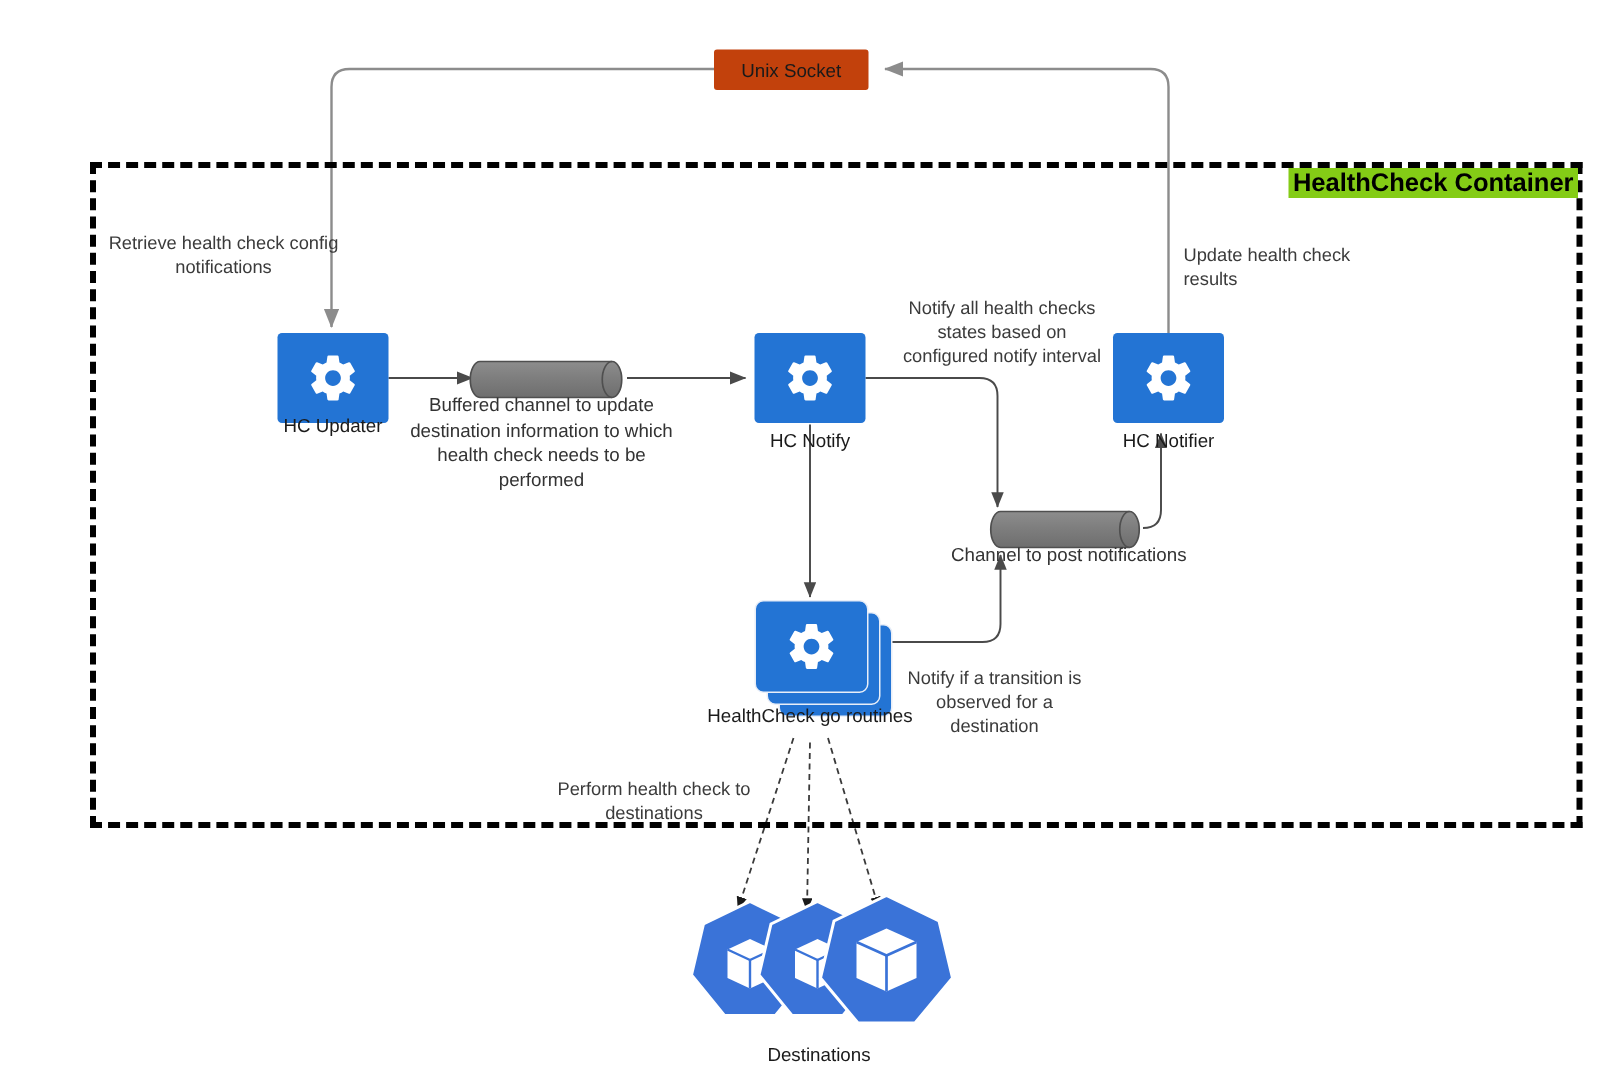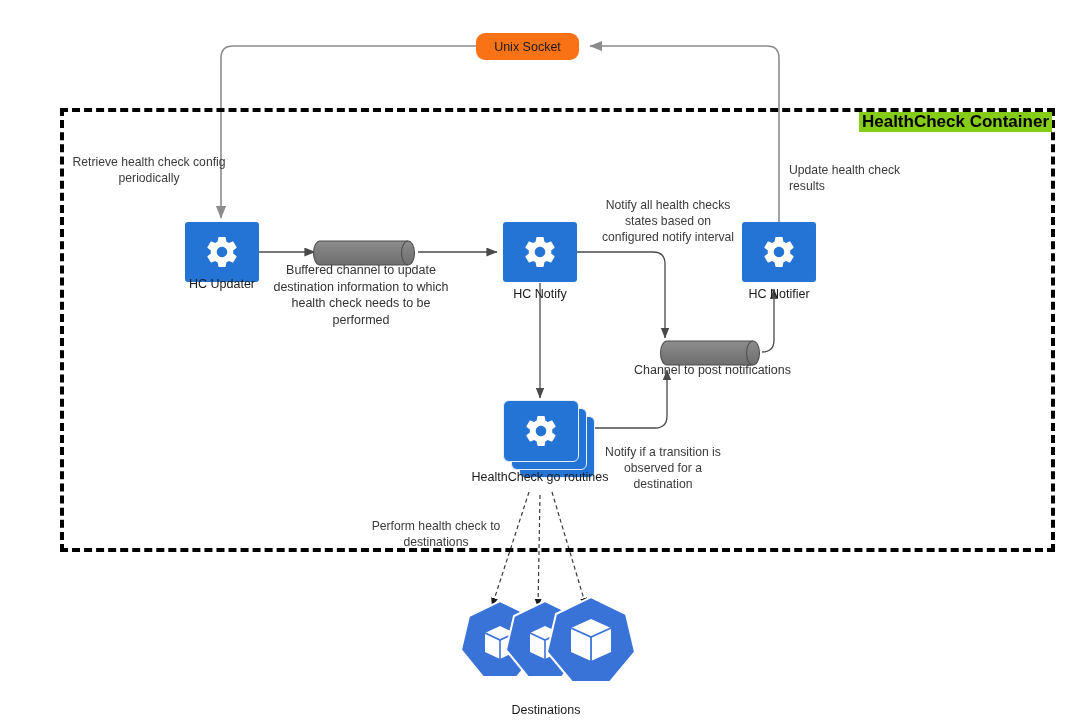--- a/index.html
+++ b/index.html
@@ -64,22 +64,22 @@
   .stack-card.c2 { left: 8px;  top: 8px; }
   .stack-card.c1 {
     left: 0px; top: 0px;
     display: flex;
     align-items: center;
     justify-content: center;
   }
   
   .pill {
     position: absolute;
-    background: #f97316;
-    border-radius: 9px;
+    background: #c2410c;
+    border-radius: 2px;
     display: flex;
     align-items: center;
     justify-content: center;
     font-size: 12.5px;
     color: #1a1a1a;
   }
   .channel-label {
     position: absolute;
     width: 190px;
     text-align: center;
@@ -115,21 +115,20 @@
     background: #84cc16;
     padding: 0 3px;
     white-space: nowrap;
   }
   .destinations-label {
     position: absolute;
     width: 200px;
     text-align: center;
     font-size: 12.5px;
     color: #1a1a1a;
-    margin-top: 7px;
   }
 </style>
 </head>
 <body>
 
 <div id="canvas">
 
   <svg class="svg-layer" viewBox="0 0 1080 722" xmlns="http://www.w3.org/2000/svg">
     <defs>
       <marker id="arrowGray" markerWidth="9" markerHeight="9" refX="7.6" refY="3.2" orient="auto" markerUnits="strokeWidth">
@@ -257,21 +256,21 @@
         <path fill="#ffffff" d="M19.43 12.98c.04-.32.07-.64.07-.98s-.03-.66-.07-.98l2.11-1.65c.19-.15.24-.42.12-.64l-2-3.46c-.12-.22-.39-.3-.61-.22l-2.49 1c-.52-.4-1.08-.73-1.69-.98l-.38-2.65C14.46 2.18 14.25 2 14 2h-4c-.25 0-.46.18-.49.42l-.38 2.65c-.61.25-1.17.59-1.69.98l-2.49-1c-.23-.09-.49 0-.61.22l-2 3.46c-.13.22-.07.49.12.64l2.11 1.65c-.04.32-.07.65-.07.98s.03.66.07.98l-2.11 1.65c-.19.15-.24.42-.12.64l2 3.46c.12.22.39.3.61.22l2.49-1c.52.4 1.08.73 1.69.98l.38 2.65c.3.24.24.42.49.42h4c.25 0 .46-.18.49-.42l.38-2.65c.61-.25 1.17-.59 1.69-.98l2.49 1c.23.09.49 0 .61-.22l2-3.46c.12-.22.07-.49-.12-.64l-2.11-1.65zM12 15.5c-1.93 0-3.5-1.57-3.5-3.5s1.57-3.5 3.5-3.5 3.5 1.57 3.5 3.5-1.57 3.5-3.5 3.5z"></path>
       </svg>
     </div>
   </div>
   <div class="service-label" style="left:440px; top:469px; width:200px;">HealthCheck go routines</div>
 
   <div class="channel-label" style="left:266px; top:262px;">Buffered channel to update destination information to which health check needs to be performed</div>
 
   <div class="channel-label" style="left:625px; top:362px; width:175px;">Channel to post notifications</div>
 
-  <div class="edge-label" style="left:70px; top:154px; width:158px;">Retrieve health check config periodically</div>
+  <div class="edge-label" style="left:70px; top:154px; width:158px;">Retrieve health check config notifications</div>
 
   <div class="edge-label" style="left:789px; top:162px; width:150px; text-align:left;">Update health check results</div>
 
   <div class="edge-label" style="left:570px; top:197px; width:140px;margin-left:28px;">Notify all health checks states based on configured notify interval</div>
 
   <div class="edge-label" style="left:598px; top:444px; width:130px;">Notify if a transition is observed for a destination</div>
 
   <div class="edge-label" style="left:352px; top:518px; width:144px;margin-left:12px;">Perform health check to destinations</div>
 
   <div class="destinations-label" style="left:446px; top:696px;">Destinations</div>

